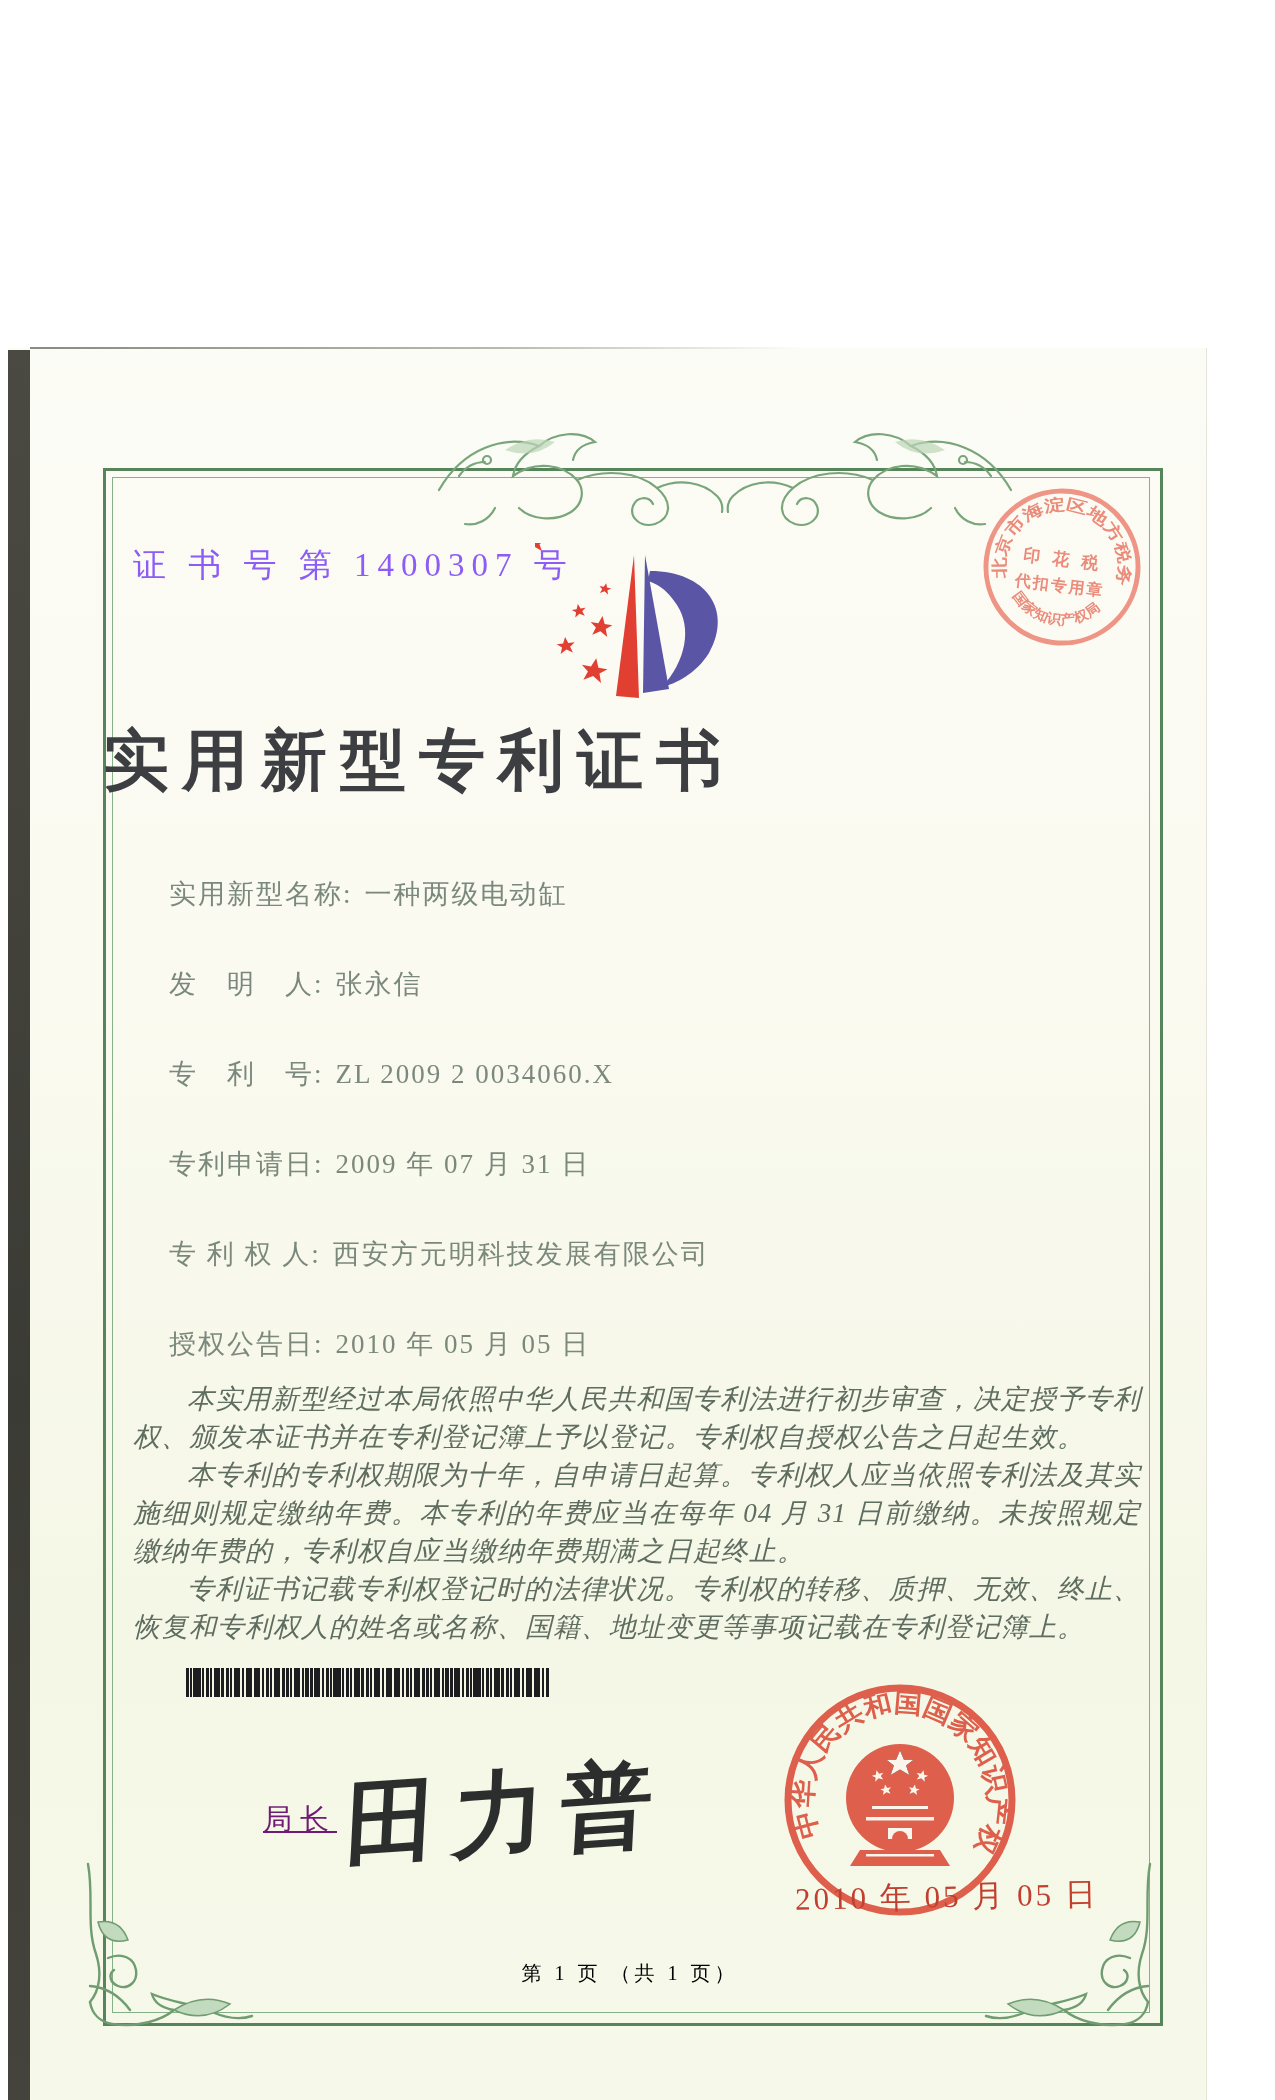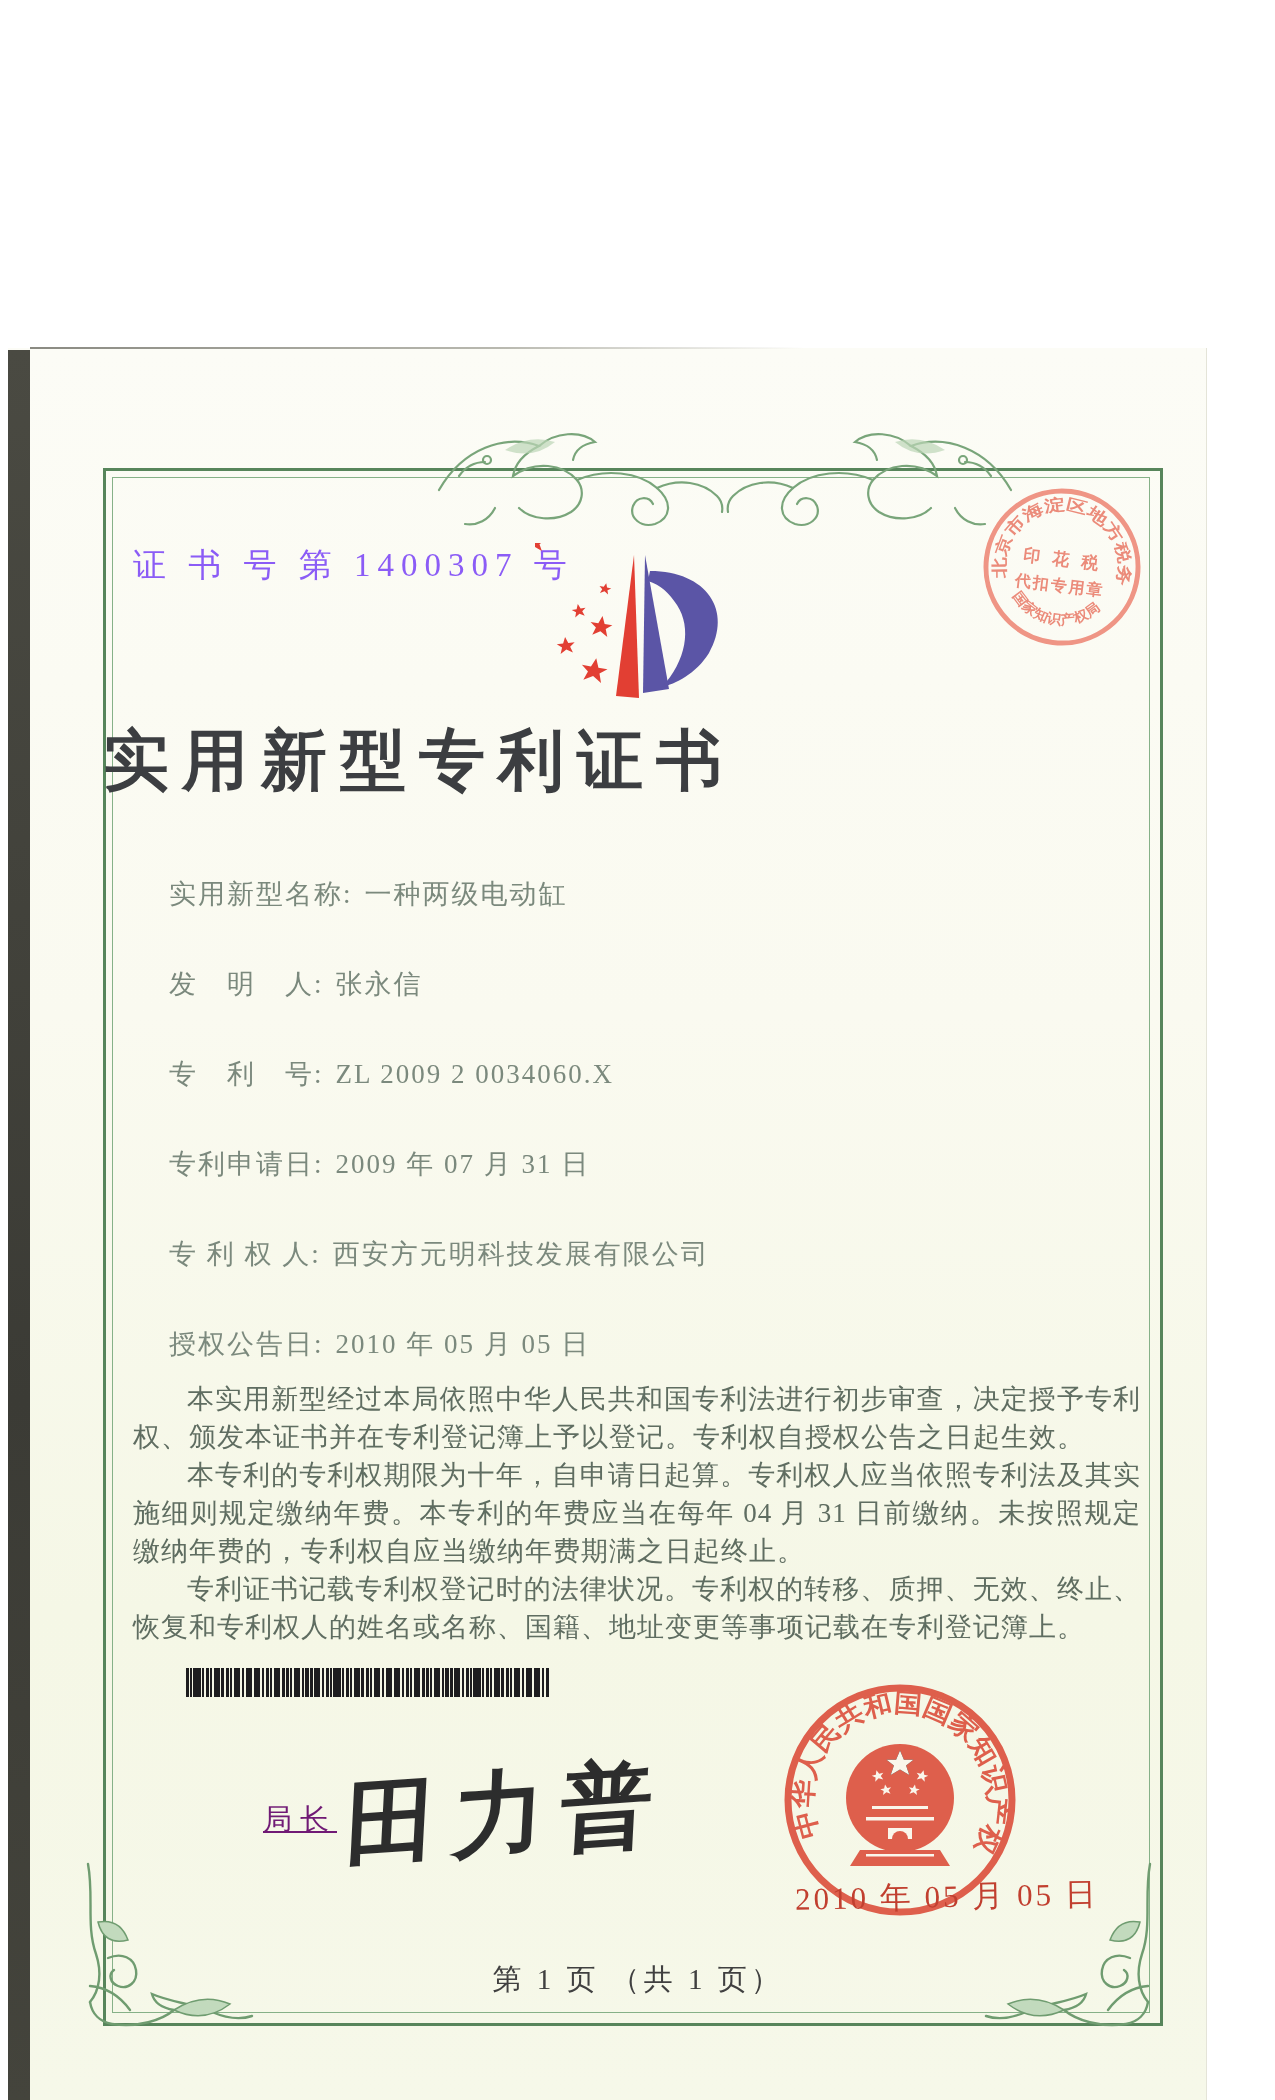--- a/index.html
+++ b/index.html
@@ -27,40 +27,40 @@
   #logo{left:535px;top:543px;width:218px;height:178px;}
 
   #title{left:103px;top:716px;width:1054px;text-align:left;
          font-size:66px;font-weight:bold;letter-spacing:13px;color:#3c3e41;}
 
   .field{left:133px;font-size:27px;color:#7b897d;letter-spacing:2px;white-space:nowrap;margin-left:36px;}
   .field .fv{margin-left:12px;}
 
   #paragraphs{left:133px;top:1380px;width:1008px;font-size:27px;line-height:38px;
          color:#5f6d61;text-align:justify;}
-  #paragraphs p{margin:0;text-indent:54px;letter-spacing:1px;}
+  #paragraphs p{margin:0;text-indent:54px;letter-spacing:1px;font-style:italic;}
 
   #barcode{left:186px;top:1668px;width:364px;height:29px;
      background-image:
        repeating-linear-gradient(90deg,#1d1d1f 0px,#1d1d1f 2px,rgba(0,0,0,0) 2px,rgba(0,0,0,0) 4px),
        repeating-linear-gradient(90deg,#1d1d1f 0px,#1d1d1f 3px,rgba(0,0,0,0) 3px,rgba(0,0,0,0) 10px),
        repeating-linear-gradient(90deg,#1d1d1f 0px,#1d1d1f 1px,rgba(0,0,0,0) 1px,rgba(0,0,0,0) 7px);}
 
   #director-label{left:263px;top:1800px;font-size:29px;color:#701a75;letter-spacing:8px;text-decoration:underline;}
   #signature{left:345px;top:1752px;font-size:92px;font-weight:bold;color:#1c1c1e;
          letter-spacing:16px;transform:rotate(-4deg) skewX(-7deg);opacity:.92;
          font-family:"Liberation Serif",serif;}
 
   #seal-small{left:980px;top:485px;width:164px;height:164px;transform:rotate(7deg);opacity:.92;}
   #seal-large{left:780px;top:1680px;width:240px;height:240px;opacity:.95;}
   #seal-date{left:795px;top:1876px;font-size:31px;color:#c13f2f;letter-spacing:3px;
          transform:rotate(-1deg);z-index:5;white-space:nowrap;}
 
   #footer{left:103px;top:1960px;width:1054px;text-align:center;
-         font-size:29px;letter-spacing:4px;color:#404040;padding-left:8px;}
+         font-size:20px;letter-spacing:4px;color:#000000;}
 
   #ornament-top{left:435px;top:420px;width:580px;height:112px;}
   #corner-bl{left:78px;top:1862px;width:180px;height:168px;}
   #corner-br{left:980px;top:1862px;width:180px;height:168px;transform:scaleX(-1);}
 </style>
 </head>
 <body>
 
 <div class="abs" id="paper"></div>
 <div class="abs" id="spine"></div>

